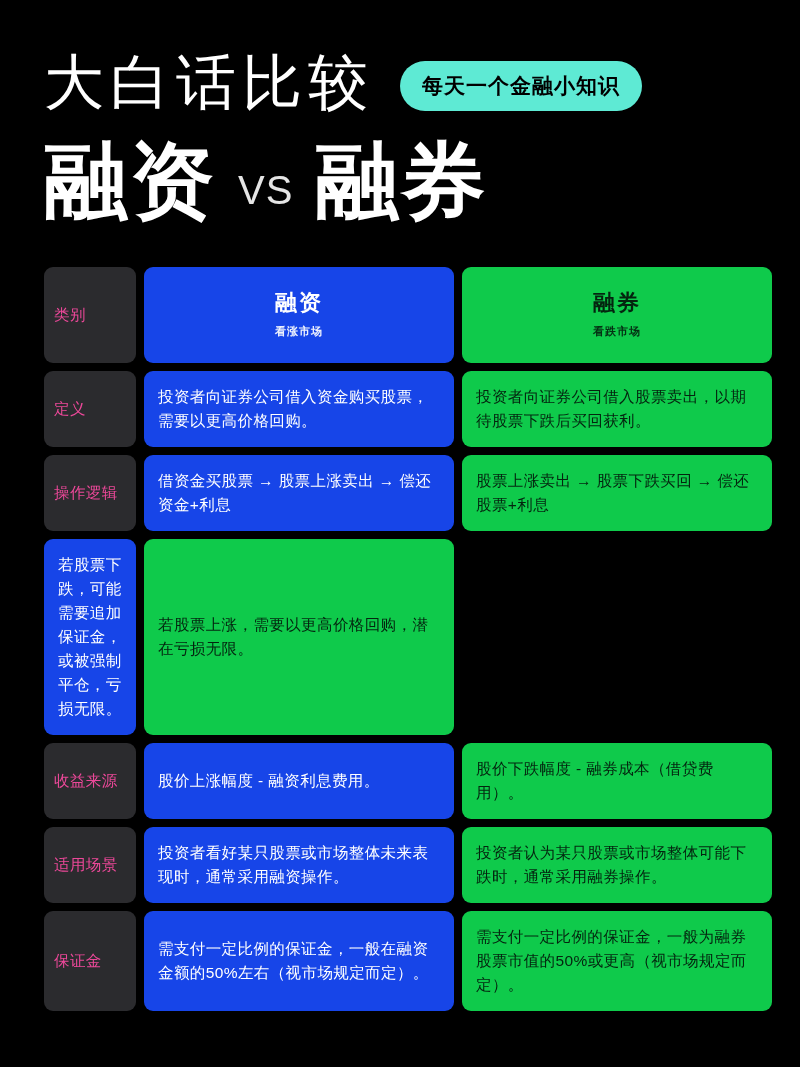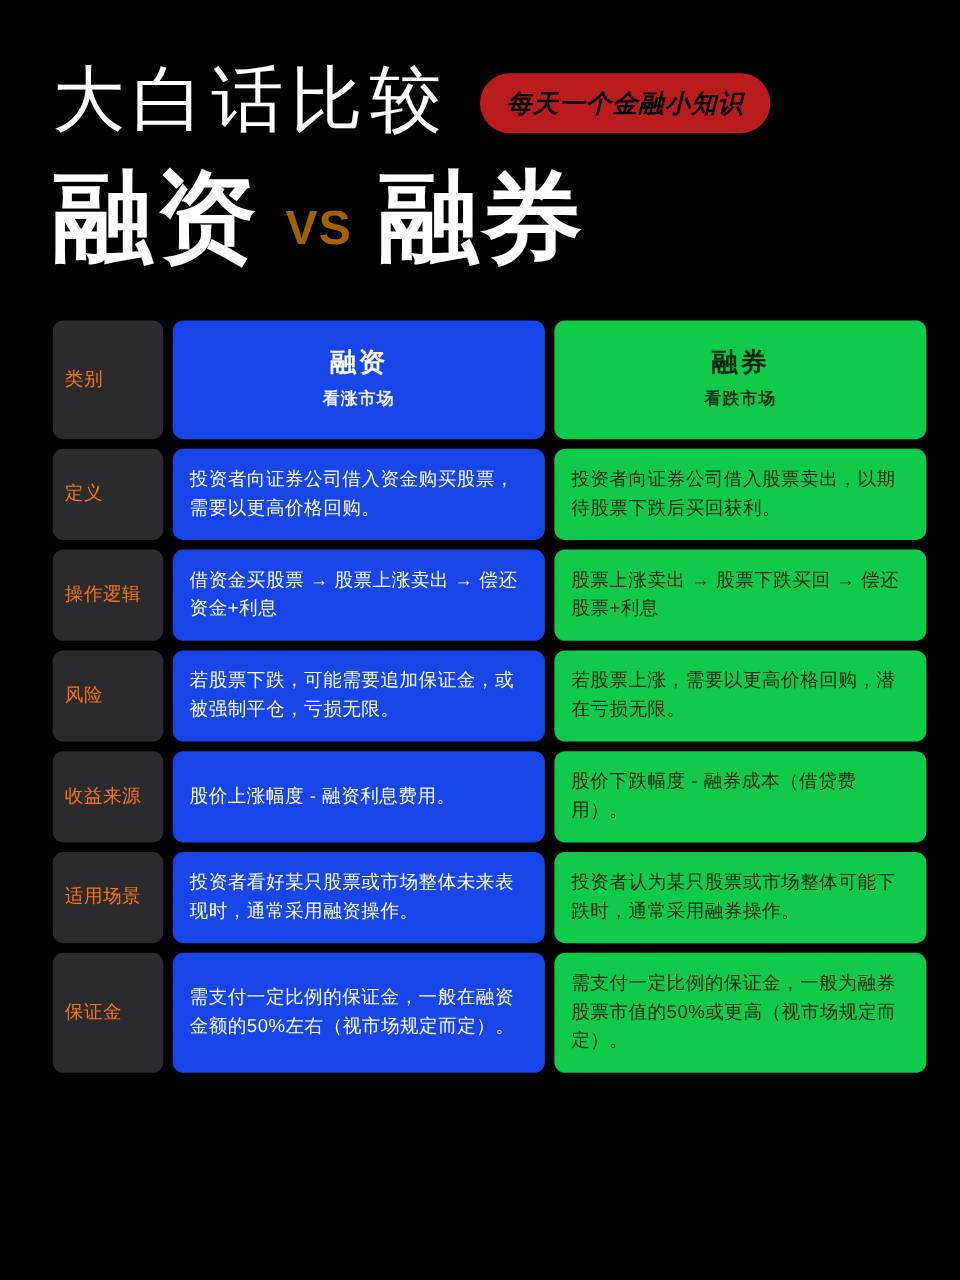--- a/index.html
+++ b/index.html
@@ -35,48 +35,47 @@
     letter-spacing: 6px;
     line-height: 1.15;
     color: #ffffff;
     white-space: nowrap;
     font-family: "Liberation Sans", "DejaVu Sans", sans-serif;
   }
   .badge {
     display: inline-flex;
     align-items: center;
     justify-content: center;
-    background: #b91c1c;
+    background: #5eead4;
     color: #000000;
     border-radius: 28px;
     padding: 11px 22px;
     font-size: 21px;
     font-weight: 700;
     letter-spacing: 1px;
     white-space: nowrap;
     margin-top: 6px;
-    font-style: italic;
   }
   .title-row2 {
     display: flex;
     align-items: flex-end;
     gap: 22px;
     margin-top: 22px;
   }
   .big-word {
     font-size: 84px;
     font-weight: 700;
     letter-spacing: 2px;
     line-height: 1;
     color: #ffffff;
   }
   .vs {
     font-size: 40px;
-    font-weight: 700;
-    color: #a16207;
+    font-weight: 400;
+    color: #e5e5e5;
     padding-bottom: 10px;
     letter-spacing: 1px;
   }
 
   
   .table {
     margin: 44px 44px 0 44px;
     display: flex;
     flex-direction: column;
     gap: 8px;
@@ -92,21 +91,21 @@
     padding: 14px 14px;
     font-size: 15.5px;
     line-height: 1.55;
     letter-spacing: 0.4px;
     display: flex;
     flex-direction: column;
     justify-content: center;
   }
   .cell-label {
     background: #2b2b2e;
-    color: #f97316;
+    color: #ec4899;
     align-items: flex-start;
     justify-content: center;
     font-size: 15.5px;
     padding: 14px 10px;
     text-align: left;
   }
   .cell-blue { background: #1745e8; color: #ffffff; }
   .cell-green { background: #0fca4b; color: #04240f; }
 
   .head-row .cell-blue,
@@ -116,21 +115,21 @@
     text-align: center;
     padding: 22px 10px;
   }
   .head-title {
     font-size: 22px;
     font-weight: 700;
     letter-spacing: 2px;
     line-height: 1.2;
   }
   .head-sub {
-    font-size: 14px;
+    font-size: 11px;
     font-weight: 700;
     margin-top: 7px;
     letter-spacing: 1px;
     opacity: 0.92;
   }
   .head-row .cell-label { align-items: flex-start; }
   .head-row { min-height: 96px; }
 </style>
 </head>
 <body>
@@ -169,21 +168,20 @@
       <div class="cell cell-green">投资者向证券公司借入股票卖出，以期待股票下跌后买回获利。</div>
     </div>
 
     <div class="row">
       <div class="cell cell-label">操作逻辑</div>
       <div class="cell cell-blue">借资金买股票 → 股票上涨卖出 → 偿还资金+利息</div>
       <div class="cell cell-green">股票上涨卖出 → 股票下跌买回 → 偿还股票+利息</div>
     </div>
 
     <div class="row">
-      <div class="cell cell-label">风险</div>
       <div class="cell cell-blue">若股票下跌，可能需要追加保证金，或被强制平仓，亏损无限。</div>
       <div class="cell cell-green">若股票上涨，需要以更高价格回购，潜在亏损无限。</div>
     </div>
 
     <div class="row">
       <div class="cell cell-label">收益来源</div>
       <div class="cell cell-blue">股价上涨幅度 - 融资利息费用。</div>
       <div class="cell cell-green">股价下跌幅度 - 融券成本（借贷费用）。</div>
     </div>
 

